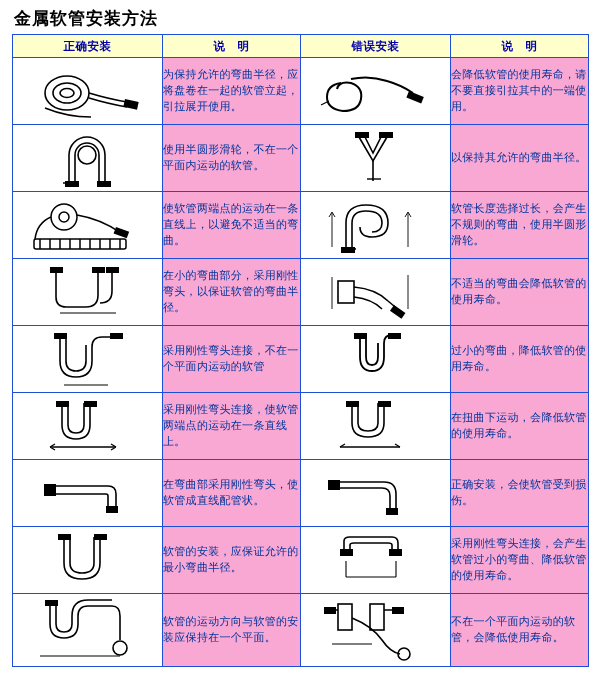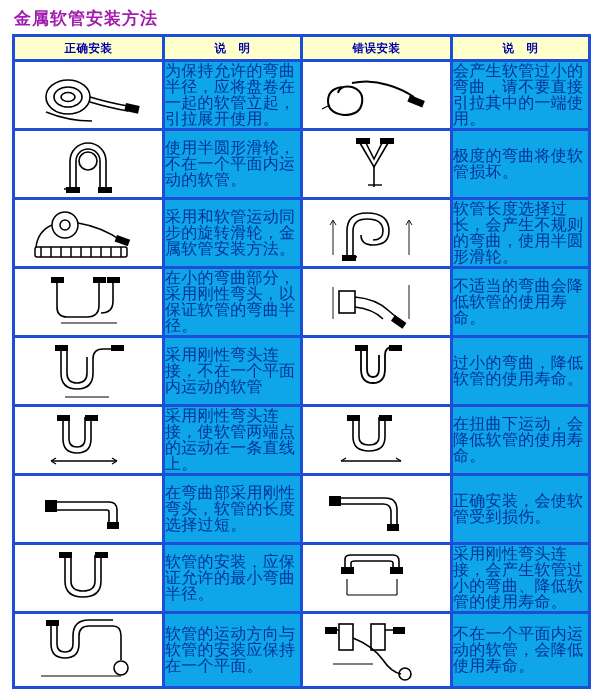--- a/index.html
+++ b/index.html
@@ -16,55 +16,55 @@
   .page {
     width: 600px;
     height: 698px;
     position: relative;
     box-sizing: border-box;
     padding: 6px 12px 0 12px;
   }
   .title {
     font-size: 17px;
     font-weight: bold;
-    color: #a21caf;
+    color: #000000;
     letter-spacing: 1px;
     margin: 2px 0 6px 2px;
     line-height: 20px;
   }
   table.main {
     border-collapse: collapse;
     width: 576px;
     table-layout: fixed;
     border: 1px solid #2b2bbf;
   }
   table.main td, table.main th {
-    border: 3px solid #1d4ed8;
+    border: 1px solid #1d4ed8;
     padding: 0;
     vertical-align: middle;
   }
   thead th {
     background: #ffffcc;
     color: #0000aa;
     font-size: 11.5px;
     font-weight: bold;
     height: 22px;
     text-align: center;
     letter-spacing: 0.5px;
   }
   td.img-cell {
     background: #ffffff;
     text-align: center;
     vertical-align: middle;
     height: 66px;
   }
   td.txt-cell {
-    background: #0ea5e9;
+    background: #f9a8d4;
     color: #003399;
-    font-size: 16px;
+    font-size: 11px;
     line-height: 16px;
     padding: 4px 6px;
     vertical-align: middle;
     text-align: left;
     letter-spacing: 0.3px;
   }
   .fig {
     display: block;
     margin: 0 auto;
   }
@@ -116,21 +116,21 @@
         <td class="img-cell">
           <svg class="fig" width="130" height="60" viewBox="0 0 130 60">
             <g fill="none" stroke="#000" stroke-width="2">
               <path d="M30 22 q-14 2 -14 14 t16 14 q16 0 18 -12 t-10 -16 q-12 -2 -14 6"></path>
               <path d="M40 18 q18 -4 36 2 q14 4 26 12"></path>
             </g>
             <rect x="98" y="30" width="16" height="7" transform="rotate(22 98 30)" fill="#000"></rect>
             <path d="M18 40 l-8 4" stroke="#000" stroke-width="1.2"></path>
           </svg>
         </td>
-        <td class="txt-cell">会产生软管过小的弯曲，请不要直接引拉其中的一端使用。</td>
+        <td class="txt-cell">会降低软管的使用寿命，请不要直接引拉其中的一端使用。</td>
       </tr>
 
       <tr>
         <td class="img-cell">
           <svg class="fig" width="130" height="62" viewBox="0 0 130 62">
             <g fill="none" stroke="#000" stroke-width="1.6">
               <path d="M46 56 L46 28 a18 18 0 0 1 36 0 L82 56"></path>
               <path d="M52 56 L52 28 a12 12 0 0 1 24 0 L76 56"></path>
               <circle cx="64" cy="28" r="9"></circle>
               <path d="M40 56 h14 M74 56 h14"></path>
@@ -146,38 +146,38 @@
               <path d="M48 10 L62 34 L76 10"></path>
               <path d="M54 10 L62 26 L70 10"></path>
               <path d="M62 34 L62 54"></path>
               <path d="M44 8 h14 M68 8 h14"></path>
             </g>
             <rect x="44" y="5" width="14" height="6" fill="#000"></rect>
             <rect x="68" y="5" width="14" height="6" fill="#000"></rect>
             <path d="M56 52 h14" stroke="#000" stroke-width="1.4"></path>
           </svg>
         </td>
-        <td class="txt-cell">极度的弯曲将使软管损坏。</td>
+        <td class="txt-cell">以保持其允许的弯曲半径。</td>
       </tr>
 
       <tr>
         <td class="img-cell">
           <svg class="fig" width="136" height="64" viewBox="0 0 136 64">
             <g fill="none" stroke="#000" stroke-width="1.5">
               <circle cx="44" cy="24" r="13"></circle>
               <circle cx="44" cy="24" r="5"></circle>
               <path d="M31 24 q-14 6 -16 22"></path>
               <path d="M57 22 q24 4 44 18"></path>
               <rect x="14" y="46" width="92" height="10" rx="2"></rect>
               <path d="M20 46 v10 M30 46 v10 M40 46 v10 M50 46 v10 M60 46 v10 M70 46 v10 M80 46 v10 M90 46 v10 M100 46 v10"></path>
             </g>
             <rect x="96" y="34" width="14" height="7" transform="rotate(20 96 34)" fill="#000"></rect>
           </svg>
         </td>
-        <td class="txt-cell">采用和软管运动同步的旋转滑轮，金属软管安装方法。</td>
+        <td class="txt-cell">使软管两端点的运动在一条直线上，以避免不适当的弯曲。</td>
         <td class="img-cell">
           <svg class="fig" width="136" height="64" viewBox="0 0 136 64">
             <g fill="none" stroke="#000" stroke-width="1.6">
               <path d="M38 56 L38 30 q0 -18 20 -18 q22 0 22 18 q0 14 -16 14 q-12 0 -12 -10"></path>
               <path d="M44 56 L44 30 q0 -12 14 -12 q16 0 16 12 q0 9 -10 9"></path>
               <path d="M34 56 h14"></path>
             </g>
             <rect x="33" y="54" width="14" height="6" fill="#000"></rect>
             <g stroke="#000" stroke-width="0.9" fill="none">
               <path d="M24 20 v34 M100 20 v34"></path>
@@ -290,21 +290,21 @@
           <svg class="fig" width="136" height="54" viewBox="0 0 136 54">
             <g fill="none" stroke="#000" stroke-width="1.6">
               <path d="M28 20 L88 20 q8 0 8 8 L96 42"></path>
               <path d="M28 28 L86 28 q2 0 2 2 L88 42"></path>
               <path d="M28 20 v8"></path>
             </g>
             <rect x="24" y="18" width="12" height="12" fill="#000"></rect>
             <rect x="86" y="40" width="12" height="7" fill="#000"></rect>
           </svg>
         </td>
-        <td class="txt-cell">在弯曲部采用刚性弯头，软管的长度选择过短。</td>
+        <td class="txt-cell">在弯曲部采用刚性弯头，使软管成直线配管状。</td>
         <td class="img-cell">
           <svg class="fig" width="136" height="54" viewBox="0 0 136 54">
             <g fill="none" stroke="#000" stroke-width="1.6">
               <path d="M24 16 L76 16 q12 0 12 12 L88 44"></path>
               <path d="M24 22 L74 22 q8 0 8 8 L82 44"></path>
             </g>
             <rect x="20" y="14" width="12" height="10" fill="#000"></rect>
             <rect x="78" y="42" width="12" height="7" fill="#000"></rect>
           </svg>
         </td>

